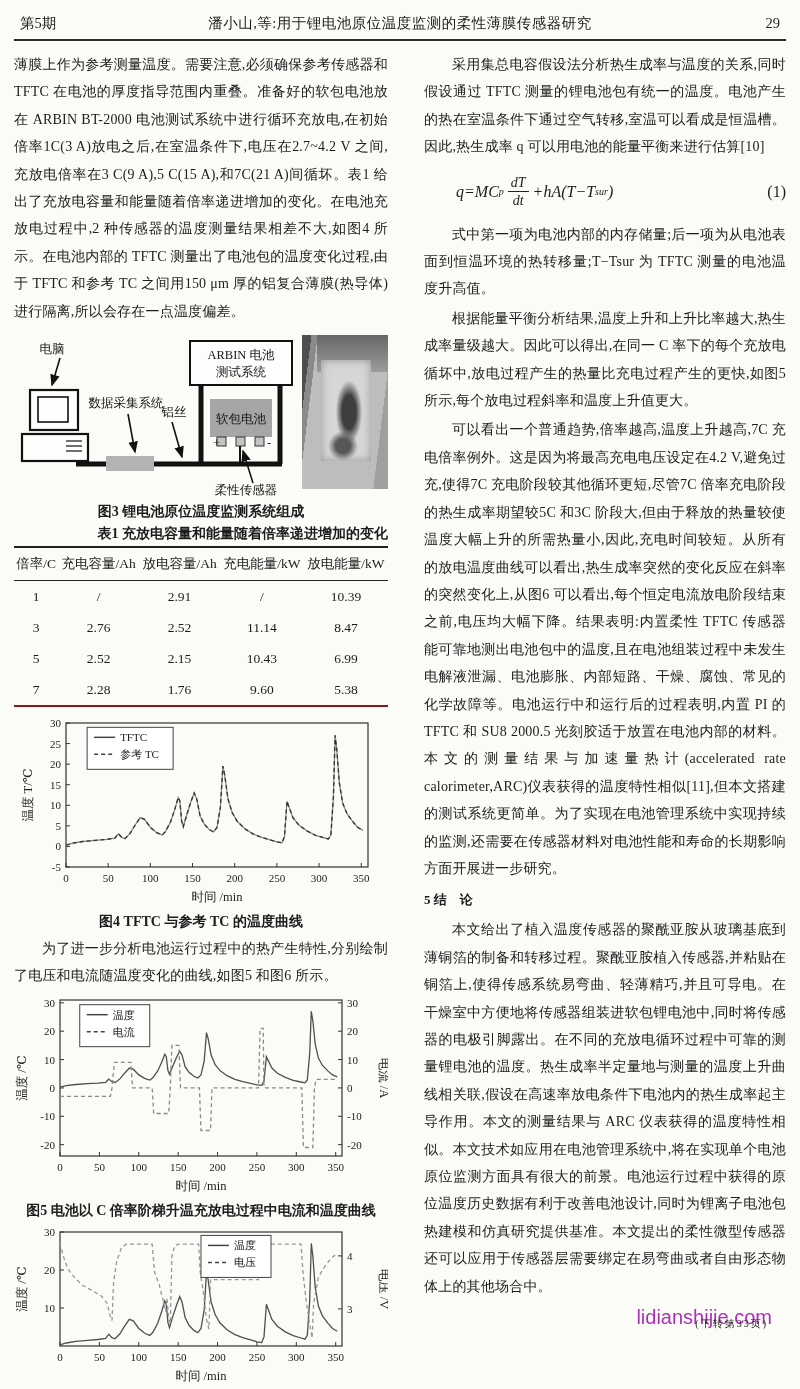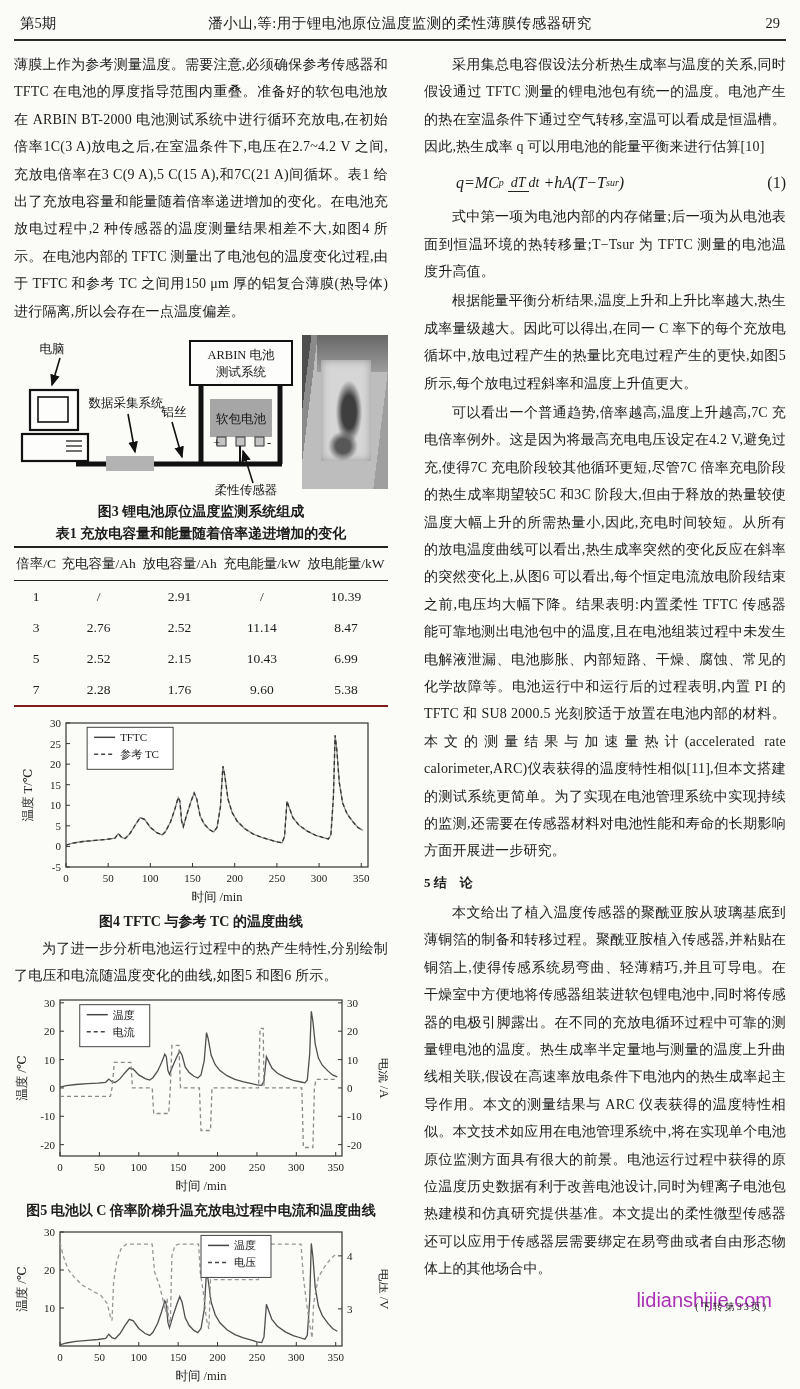--- a/index.html
+++ b/index.html
@@ -21,37 +21,37 @@
   
   .fig3{position:relative;height:168px;margin:8px 0 2px 0;}
   .fig3 svg{position:absolute;left:0;top:0;}
   .photo{position:absolute;right:0;top:2px;width:86px;height:154px;
          background:linear-gradient(97deg,#4e4e4e 0 9%,#8a8a8a 9% 15%,#bdbdbd 15% 86%,#9f9f9f 86% 100%);}
   .photo .ptop{position:absolute;top:0;left:18%;right:0;height:24%;background:linear-gradient(#676767,#9c9c9c);}
   .photo .pin{position:absolute;left:22%;top:16%;width:58%;height:66%;background:#d6d6d6;box-shadow:inset 0 0 9px #949494;}
   .photo .b1{position:absolute;left:40%;top:30%;width:26px;height:62px;background:radial-gradient(ellipse,#3e3e3e 0 38%,transparent 72%);}
   .photo .b2{position:absolute;left:30%;top:62%;width:30px;height:30px;background:radial-gradient(ellipse,#575757 0 34%,transparent 70%);}
   .figcap{font-weight:bold;text-align:center;font-size:14px;margin:2px 0 4px 0;}
-  .tabcap{font-weight:bold;text-align:center;font-size:14px;margin:0 0 3px 0;}
+  .tabcap{font-weight:bold;text-align:right;font-size:14px;margin:0 0 3px 0;}
   
   table{width:100%;border-collapse:collapse;font-size:13.5px;text-align:center;
         border-top:2px solid #222;border-bottom:2px solid #7f1d1d;margin-bottom:8px;}
   th{border-bottom:1.4px solid #222;font-weight:normal;padding:7px 1px;}
   td{padding:7.5px 1px;}
   
   .chartwrap{text-align:center;margin:2px 0 0 0;}
   svg.chart text{font-family:"Liberation Serif","DejaVu Serif",serif;fill:#222;}
   svg.chart text.tick{font-size:11px;}
   svg.chart text.axlab{font-size:12.5px;}
   svg.diagram text{font-size:12.5px;fill:#161616;}
   
   .eq{display:flex;align-items:center;font-size:16px;margin:13px 0 11px 0;padding-left:2em;}
   .eq .v{font-style:italic;}
   .eq sub{font-size:10px;font-style:italic;}
-  .frac{display:inline-flex;flex-direction:row;text-align:center;font-size:14px;margin:0 4px;font-style:italic;line-height:1.25;}
+  .frac{display:inline-flex;flex-direction:column;text-align:center;font-size:14px;margin:0 4px;font-style:italic;line-height:1.25;}
   .frac .num{border-bottom:1px solid #222;padding:0 3px;}
   .eqnum{margin-left:auto;font-style:normal;}
   .h5{font-weight:bold;font-size:13px;margin:9px 0 7px 0;}
   
   .wmwrap{position:relative;height:44px;margin-top:4px;}
   .wm{position:absolute;right:14px;top:2px;color:#a21caf;font-size:20px;
       font-family:"Liberation Sans","DejaVu Sans",sans-serif;opacity:.9;}
   .cont{position:absolute;right:18px;top:13px;font-size:10px;letter-spacing:2px;}
 </style>
 </head>

